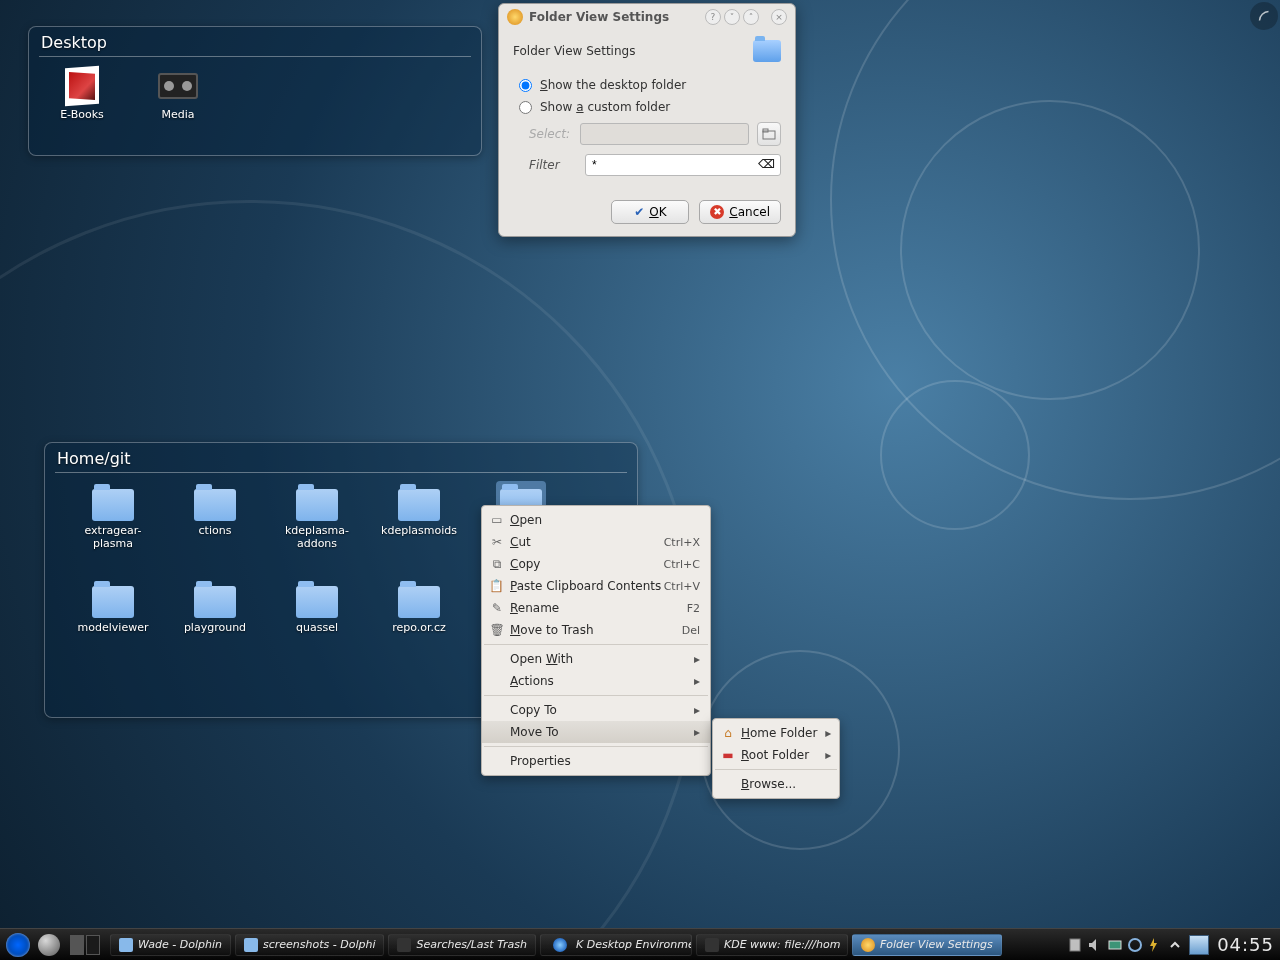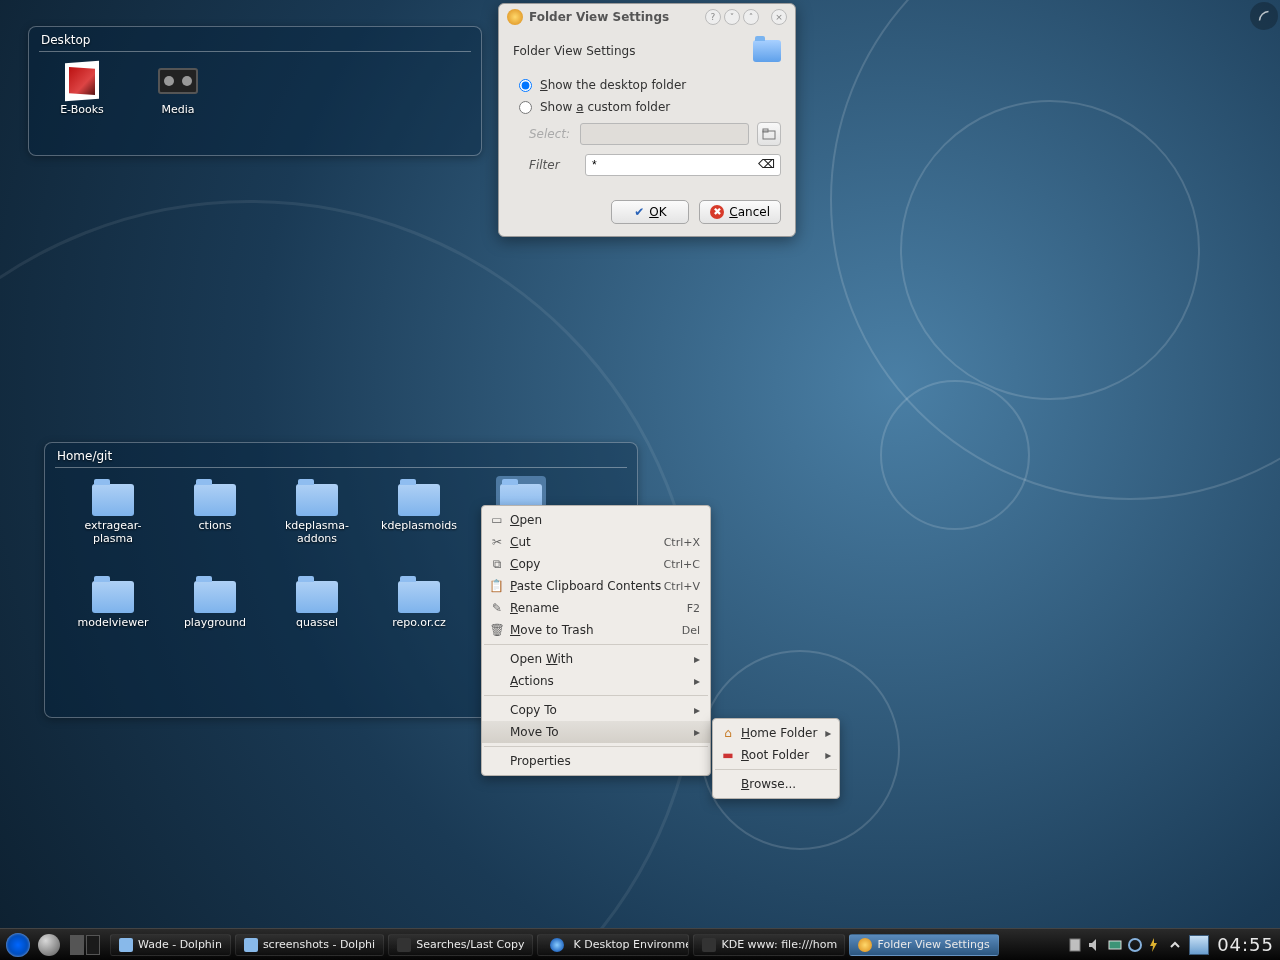--- a/index.html
+++ b/index.html
@@ -18,21 +18,21 @@
   .swirl.s4 { width: 150px; height: 150px; top: 380px; right: 250px; }
   .swirl.s5 { width: 200px; height: 200px; top: 650px; right: 380px; }
 
   
   .folderview {
     position: absolute; border-radius: 8px;
     background: rgba(0,30,55,0.35);
     border: 1px solid rgba(255,255,255,0.3);
     box-shadow: 0 2px 8px rgba(0,0,0,0.3);
   }
-  .fv-title { color: #fff; font-size: 12px; padding: 6px 12px 2px 12px; text-shadow: 0 1px 2px rgba(0,0,0,0.7); }
+  .fv-title { color: #fff; font-size: 16px; padding: 6px 12px 2px 12px; text-shadow: 0 1px 2px rgba(0,0,0,0.7); }
   .fv-sep { border-top: 1px solid rgba(255,255,255,0.35); margin: 2px 10px 4px 10px;}
   .fv-body { display: flex; flex-wrap: wrap; padding: 4px 8px 8px 8px; gap: 0 6px; align-content: flex-start;}
   .fv-item { width: 90px; display: flex; flex-direction: column; align-items: center; text-align: center; cursor: pointer;}
   .fv-item.selected .icon-wrap { background: rgba(120,170,220,0.55); border-radius: 4px;}
   .icon-wrap { padding: 2px 4px; }
   .fv-label { color:#fff; font-size:11px; text-shadow: 0 1px 2px rgba(0,0,0,0.8); margin-top: 2px; line-height: 1.15;}
   .folder-icon { width: 42px; height: 32px; background: linear-gradient(#aed0f5,#7eb3ec); border-radius: 3px; position: relative; margin-top:6px;}
   .folder-icon::before { content:""; position:absolute; top:-5px; left:2px; width:16px; height:6px; background:#8fbdf0; border-radius:2px 2px 0 0;}
 
   
@@ -89,21 +89,21 @@
     display:flex; align-items:center; color:#e8e8e8; font-size:11px;
     border-top:1px solid #444;
   }
   .tb-left { display:flex; align-items:center; gap:0; padding-left:2px;}
   .kmenu-btn { width:32px; height:28px; display:flex; align-items:center; justify-content:center; cursor:pointer;}
   .kgear { width:24px; height:24px; border-radius:50%; background: radial-gradient(circle,#06f,#003a88); box-shadow: inset 0 0 3px rgba(255,255,255,0.6);}
   .globe { width:22px; height:22px; border-radius:50%; background: radial-gradient(circle at 35% 30%, #d8d8d8, #5a5a5a); margin: 0 4px; cursor:pointer;}
   .pager { display:flex; gap:2px; margin: 0 6px;}
   .pager-cell { width:14px; height:20px; background:#1a1a1a; border:1px solid #555; cursor:pointer;}
   .pager-cell.active { background:#555;}
-  .task-entries { display:flex; flex:1; overflow:hidden; gap:4px; padding: 0 4px;}
+  .task-entries { display:flex; flex:1; overflow:hidden; gap:4px; padding: 0 4px; font-style: italic;}
   .task { display:flex; align-items:center; gap:5px; padding: 3px 8px; border-radius:3px; background: linear-gradient(rgba(100,100,100,0.2),rgba(30,30,30,0.2)); border:1px solid rgba(255,255,255,0.08); cursor:pointer; white-space:nowrap; max-width:152px; overflow:hidden;}
   .task.active { background: linear-gradient(#5a8bbd,#2c5780);}
   .task-ico { width:14px; height:14px; background:#7ab3e8; border-radius:2px; flex-shrink:0;}
   .task-ico.folder { background:#88b9ea;}
   .task-ico.dark { background:#333;}
   .task-ico.globe { background: radial-gradient(circle,#8cf,#04a); border-radius:50%;}
   .task-ico.sun { background: radial-gradient(circle,#ffd86b,#d98a1a); border-radius:50%;}
   .tray { display:flex; align-items:center; gap:4px; padding: 0 6px;}
   .tray-ico { width:16px; height:16px; opacity:0.85;}
   .clock { font-size:18px; padding: 0 6px 0 4px; letter-spacing:1px;}
@@ -368,21 +368,21 @@
       <div class="task">
         <div class="task-ico folder"></div>
         <span>Wade - Dolphin</span>
       </div>
       <div class="task">
         <div class="task-ico folder"></div>
         <span>screenshots - Dolphi</span>
       </div>
       <div class="task">
         <div class="task-ico dark"></div>
-        <span>Searches/Last Copy</span>
+        <span>Searches/Last Trash</span>
       </div>
       <div class="task">
         <div class="task-ico globe"></div>
         <span>K Desktop Environme</span>
       </div>
       <div class="task">
         <div class="task-ico dark"></div>
         <span>KDE www: file:///hom</span>
       </div>
       <div class="task active">

